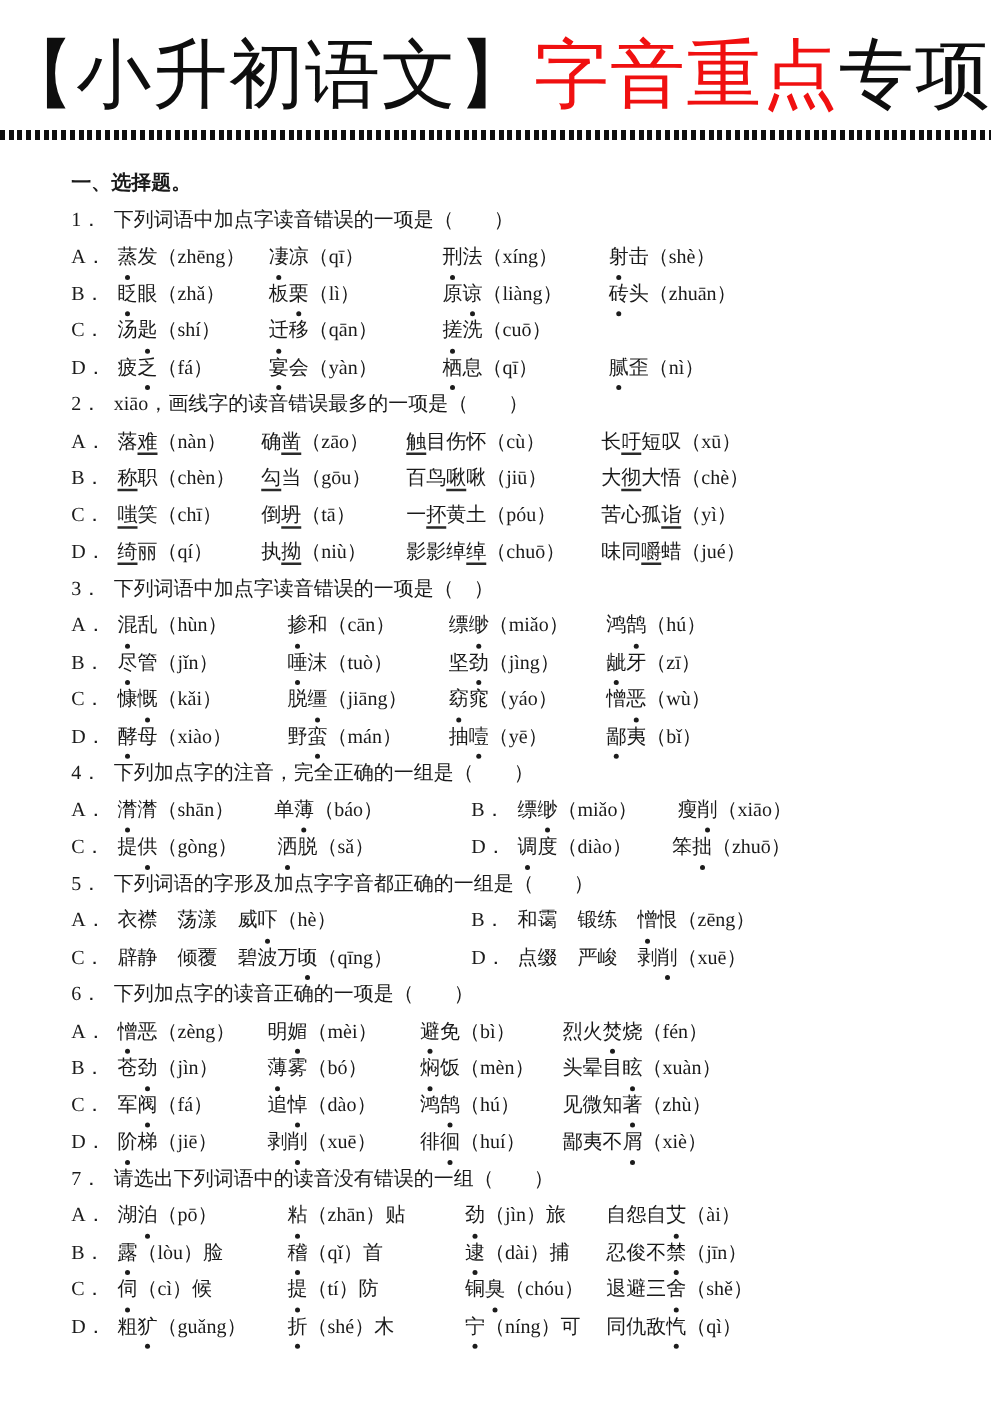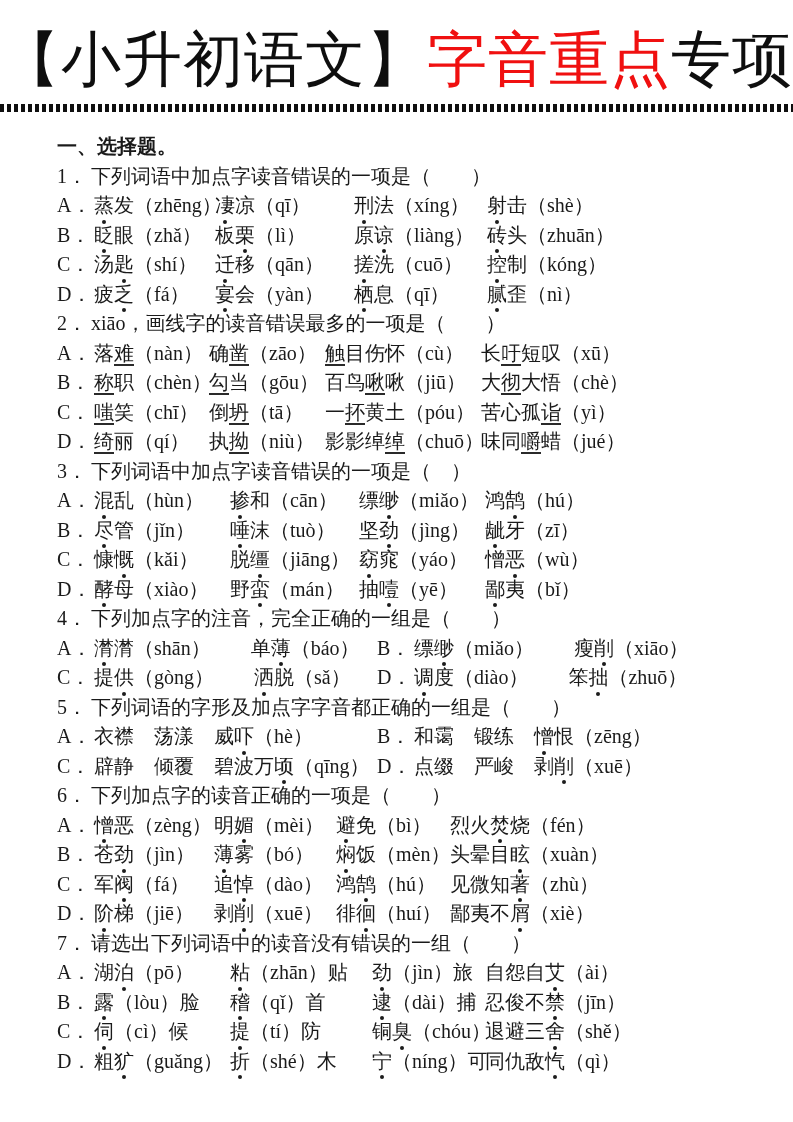--- a/index.html
+++ b/index.html
@@ -12,21 +12,21 @@
     margin:0;padding-top:32px;text-align:center;
     font-family:"Liberation Sans","DejaVu Sans",sans-serif;
     font-weight:400;font-size:60px;line-height:56px;letter-spacing:1px;color:#0e0e0e;
     white-space:nowrap;
   }
   .title .hl{color:#f01010;}
   .sep{
     margin-top:16px;height:8px;width:793px;
     background:repeating-linear-gradient(90deg,#0f0f0f 0 4px,transparent 4px 7px);
   }
-  .content{padding:20px 40px 0 57px;font-size:20px;}
+  .content{padding:20px 40px 0 57px;font-size:16px;}
   .row{height:29.5px;line-height:29.5px;white-space:nowrap;}
   .section-heading{font-weight:bold;}
   .stem .num{display:inline-block;min-width:34px;}
   .opt{display:grid;}
   .g1{grid-template-columns:37px 121px 139px 133px 1fr;}
   .g2{grid-template-columns:37px 115px 116px 156px 1fr;}
   .g3{grid-template-columns:37px 136px 129px 126px 1fr;}
   .g6{grid-template-columns:37px 120px 122px 114px 1fr;}
   .g7{grid-template-columns:37px 136px 142px 113px 1fr;}
   .gp{grid-template-columns:37px 283px 37px 1fr;}
@@ -64,21 +64,20 @@
           <span class="cell"><span class="d">眨</span>眼（zhǎ）</span>
           <span class="cell">板<span class="d">栗</span>（lì）</span>
           <span class="cell">原<span class="d">谅</span>（liàng）</span>
           <span class="cell"><span class="d">砖</span>头（zhuān）</span>
         </div>
         <div class="row opt g1">
           <span class="lab">C．</span>
           <span class="cell">汤<span class="d">匙</span>（shí）</span>
           <span class="cell"><span class="d">迁</span>移（qān）</span>
           <span class="cell"><span class="d">搓</span>洗（cuō）</span>
-          <span class="cell"><span class="d">控</span>制（kóng）</span>
         </div>
         <div class="row opt g1">
           <span class="lab">D．</span>
           <span class="cell">疲<span class="d">乏</span>（fá）</span>
           <span class="cell"><span class="d">宴</span>会（yàn）</span>
           <span class="cell"><span class="d">栖</span>息（qī）</span>
           <span class="cell"><span class="d">腻</span>歪（nì）</span>
         </div>
         <div class="row stem"><span class="num">2．</span><span class="">xiāo，画线字的读音错误最多的一项是（　　）</span></div>
         <div class="row opt g2">

